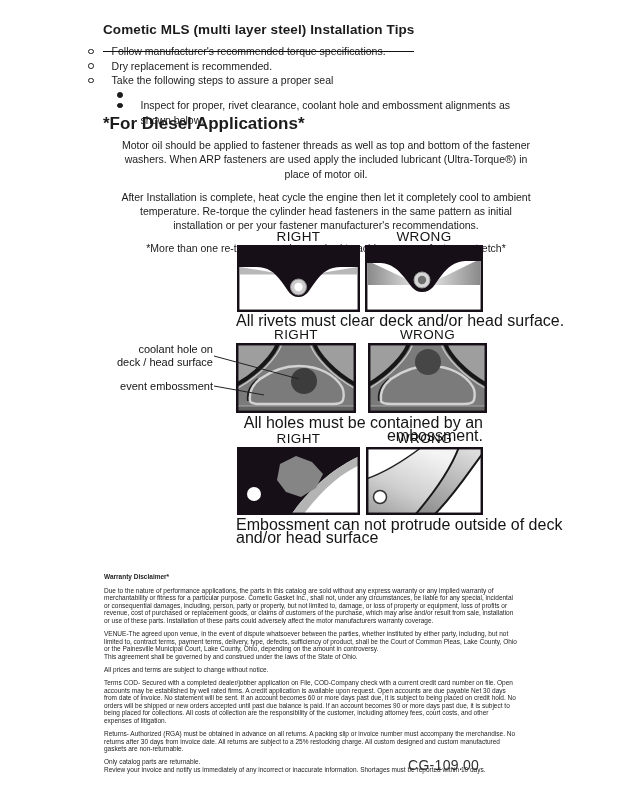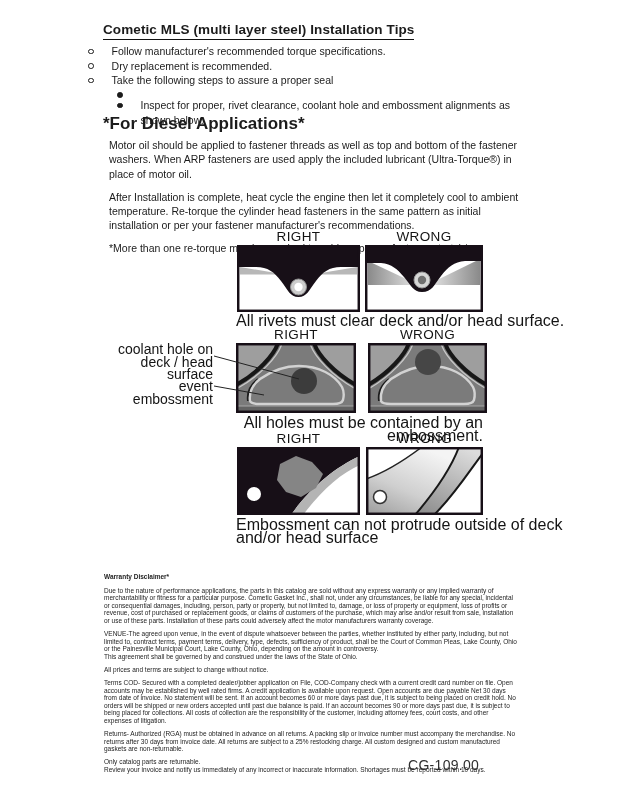--- a/index.html
+++ b/index.html
@@ -3,40 +3,40 @@
 <meta charset="utf-8">
 <style>
   html,body{margin:0;padding:0;background:#ffffff;}
   .page{
     position:relative;width:618px;height:800px;background:#ffffff;overflow:hidden;
     font-family:"Liberation Sans","DejaVu Sans",sans-serif;color:#1b1b1b;
   }
   
   .title{
     position:absolute;left:103px;top:22px;font-size:13.5px;font-weight:bold;
-    border-bottom:1.6px solid #111;padding-bottom:2px;letter-spacing:.1px;white-space:nowrap;
+    border-bottom:1.6px solid #111;padding-bottom:14px;letter-spacing:.1px;white-space:nowrap;
   }
   
   .tips{position:absolute;left:88px;top:44px;width:450px;font-size:10.5px;line-height:14.6px;}
   .tip{display:flex;gap:18px;}
   .tip .mk{flex:0 0 auto;width:3.6px;height:3.6px;border:1px solid #1b1b1b;border-radius:50%;margin-top:4.6px;}
   .tip.sub{margin-left:29px;}
   .tip.sub .mk{background:#1b1b1b;border-color:#1b1b1b;}
   
   .diesel{position:absolute;left:103px;top:117px;width:430px;font-size:10.5px;line-height:14.2px;}
   .diesel h2{font-size:17px;font-weight:bold;margin:0 0 7px 0;}
-  .diesel p{margin:0 0 9px 6px;}
+  .diesel p{margin:0 0 9px 16px;text-align:center;}
   
   .diagrams{position:absolute;left:0;top:228px;width:618px;height:320px;}
   .dg-label{position:absolute;font-size:13.5px;letter-spacing:.4px;color:#131313;text-align:center;}
   .dg-panel{position:absolute;}
   .dg-panel svg{display:block;}
   .dg-caption{position:absolute;font-size:16px;line-height:12.5px;color:#141414;}
   .pre{white-space:pre-line;}
-  .annot{position:absolute;font-size:14px;line-height:12.5px;text-align:right;color:#141414;}
+  .annot{position:absolute;font-size:11px;line-height:12.5px;text-align:right;color:#141414;}
   .leader{position:absolute;left:0;top:0;pointer-events:none;z-index:5;}
   
   .legal{position:absolute;left:104px;top:573px;width:414px;font-size:6.5px;line-height:7.6px;color:#232323;}
   .legal h3{font-size:6.5px;margin:0 0 6px 0;font-weight:bold;}
   .legal p{margin:0 0 5.5px 0;}
   
   .pageno{position:absolute;left:408px;top:757px;font-size:14px;color:#2e2e2e;letter-spacing:.3px;}
 </style>
 </head>
 <body>

